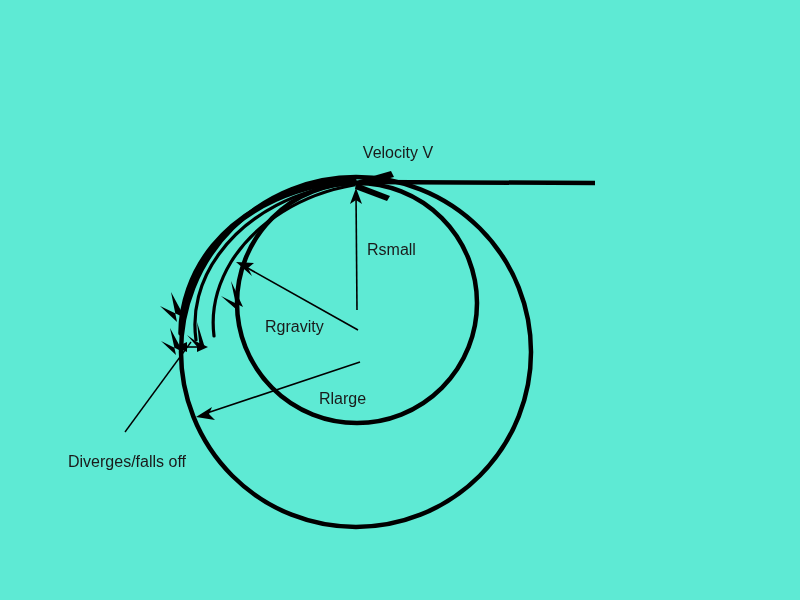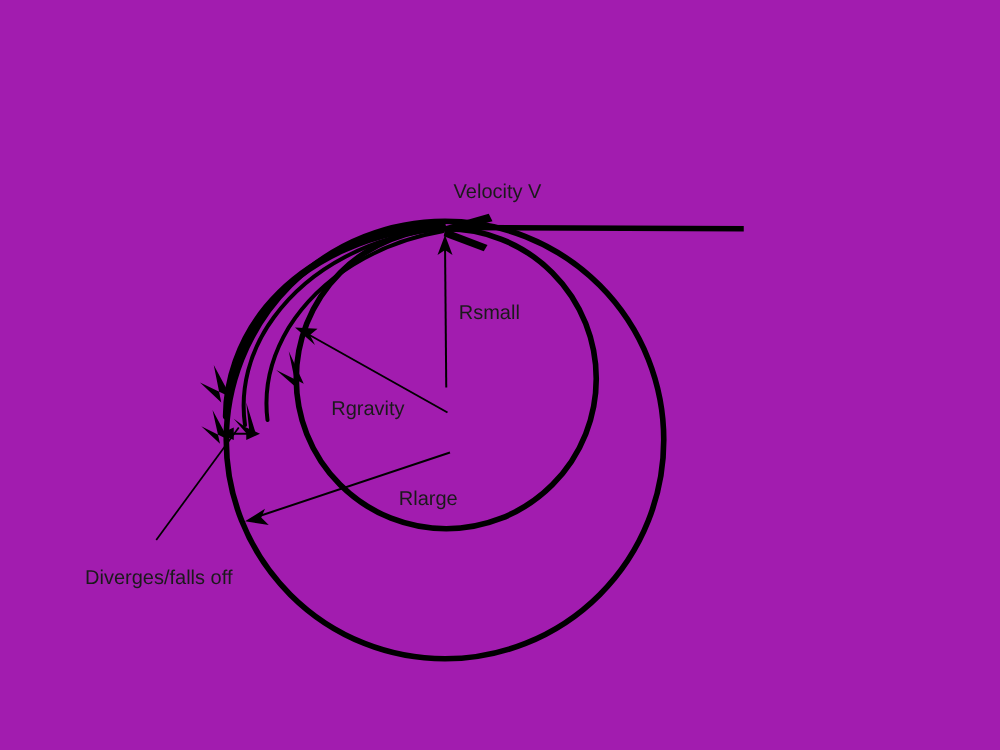--- a/index.html
+++ b/index.html
@@ -11,21 +11,21 @@
   body {
     width: 800px;
     height: 600px;
     font-family: "Liberation Sans", sans-serif;
     overflow: hidden;
   }
   #diagram-root {
     position: relative;
     width: 800px;
     height: 600px;
-    background: #a21caf;
+    background: #5eead4;
   }
   #diagram-svg {
     position: absolute;
     top: 0;
     left: 0;
     width: 800px;
     height: 600px;
     display: block;
   }
   .dg-label {

